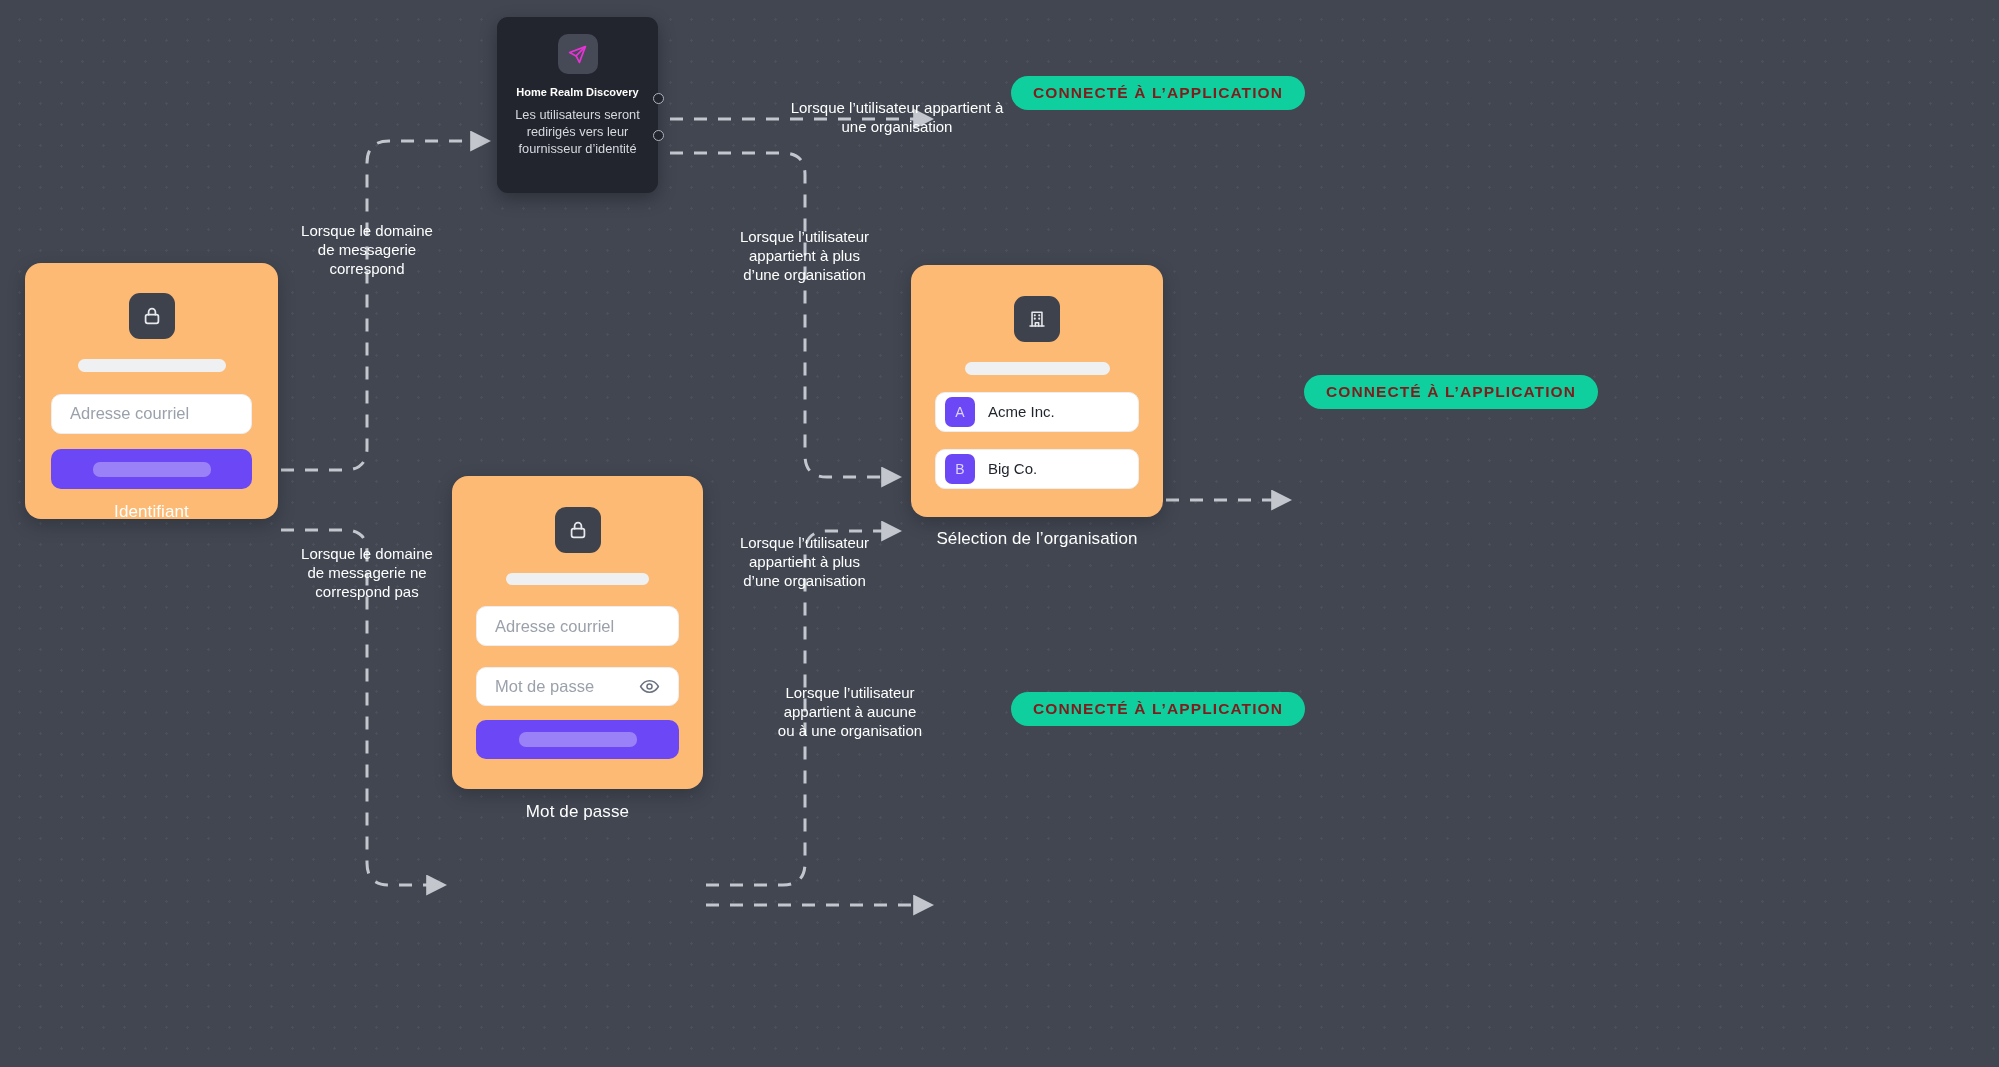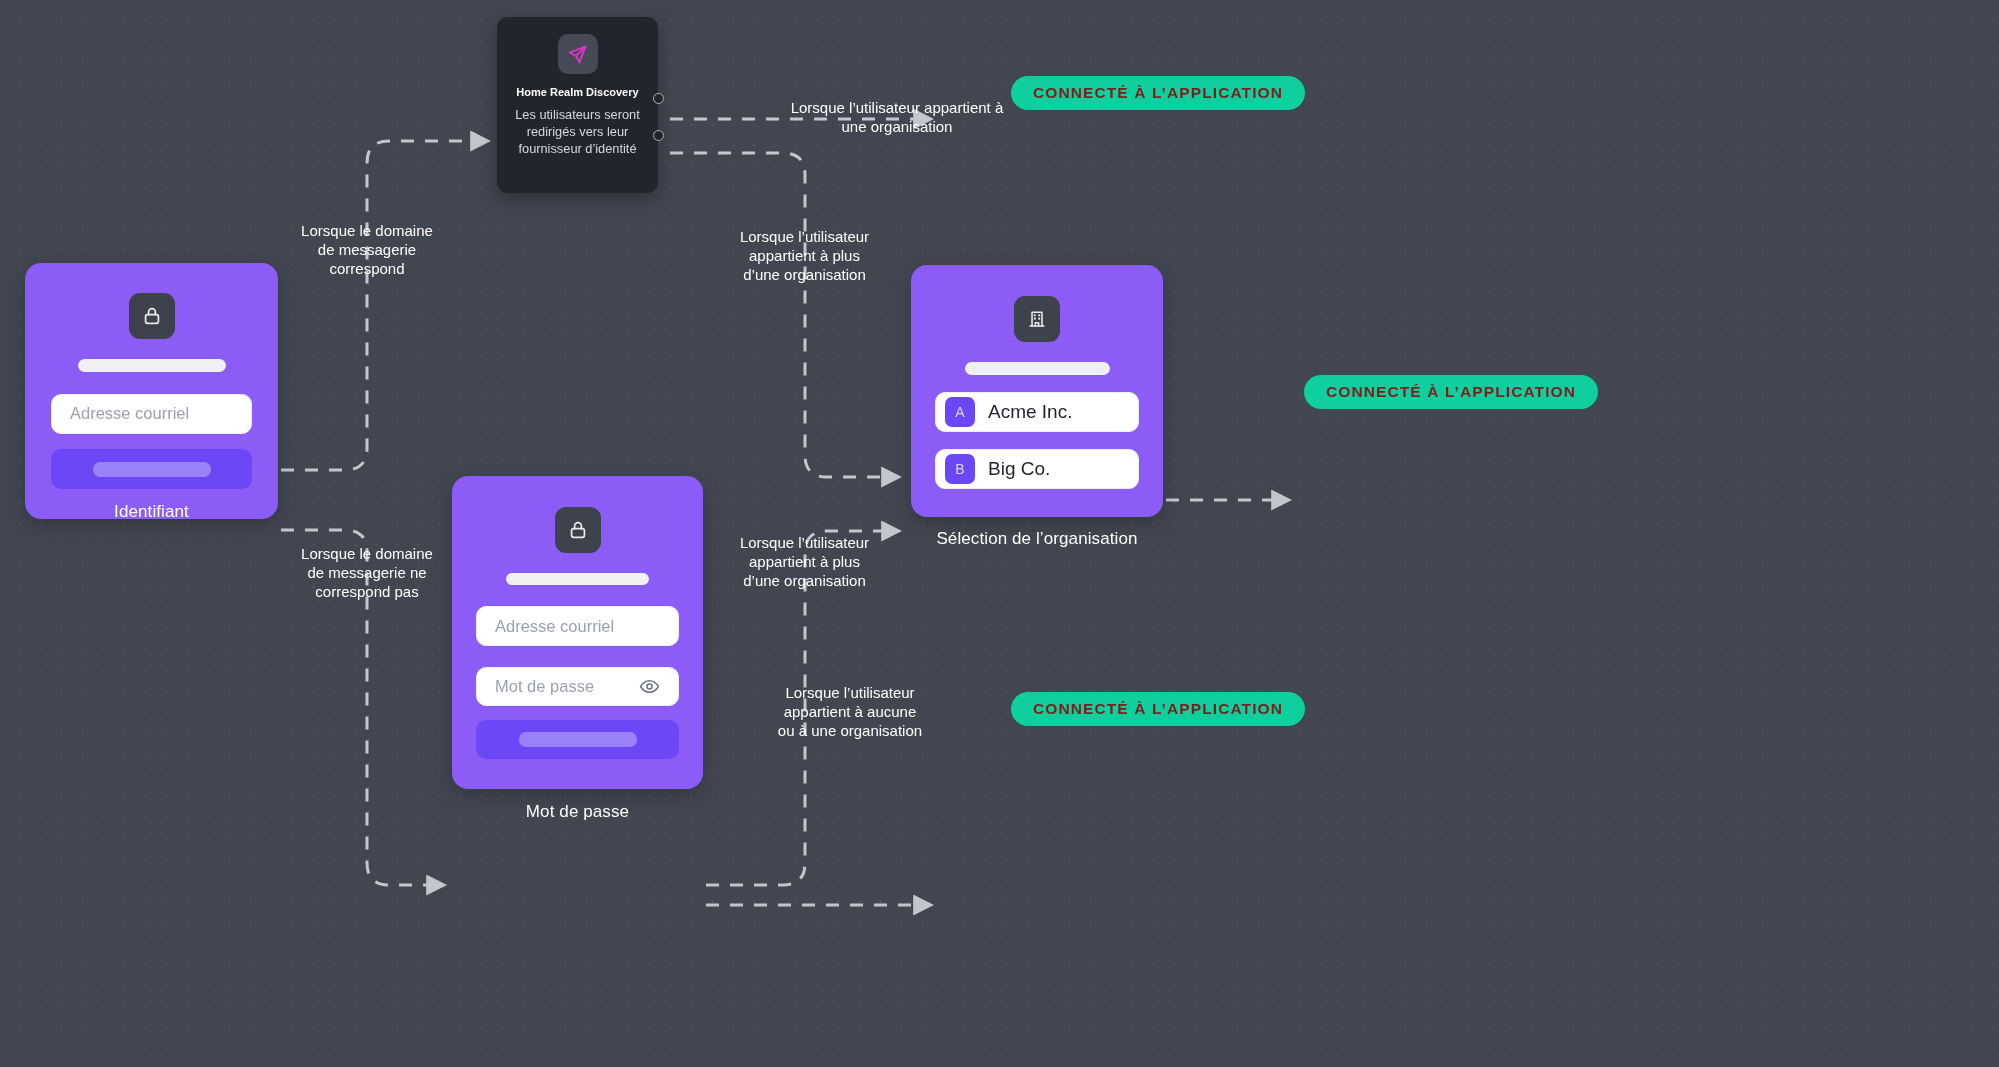--- a/index.html
+++ b/index.html
@@ -35,21 +35,21 @@
     height: 1067px;
     pointer-events: none;
   }
 
   
   .node {
     position: absolute;
   }
 
   .card {
-    background: #8b5cf6;
+    background: #fdba74;
     border-radius: 16px;
     box-shadow: 0 6px 18px rgba(0,0,0,0.22);
     width: 100%;
     height: 100%;
     padding: 30px 30px 34px 30px;
     display: flex;
     flex-direction: column;
     align-items: center;
   }
 
@@ -152,21 +152,21 @@
     width: 30px; height: 30px;
     border-radius: 7px;
     background: #6c47f5;
     color: #ddd3ff;
     font-size: 14px;
     display: flex;
     align-items: center;
     justify-content: center;
     flex: 0 0 auto;
   }
-  .org-name { font-size: 19px; color: #1f232b; }
+  .org-name { font-size: 15px; color: #1f232b; }
   #cap-org { top: 529px; left: 896px; width: 282px; }
 
   
   #node-hrd {
     left: 497px; top: 17px; width: 161px; height: 176px;
     background: #22252d;
     border-radius: 11px;
     box-shadow: 0 6px 18px rgba(0,0,0,0.3);
     padding: 17px 14px 14px 14px;
     display: flex;

